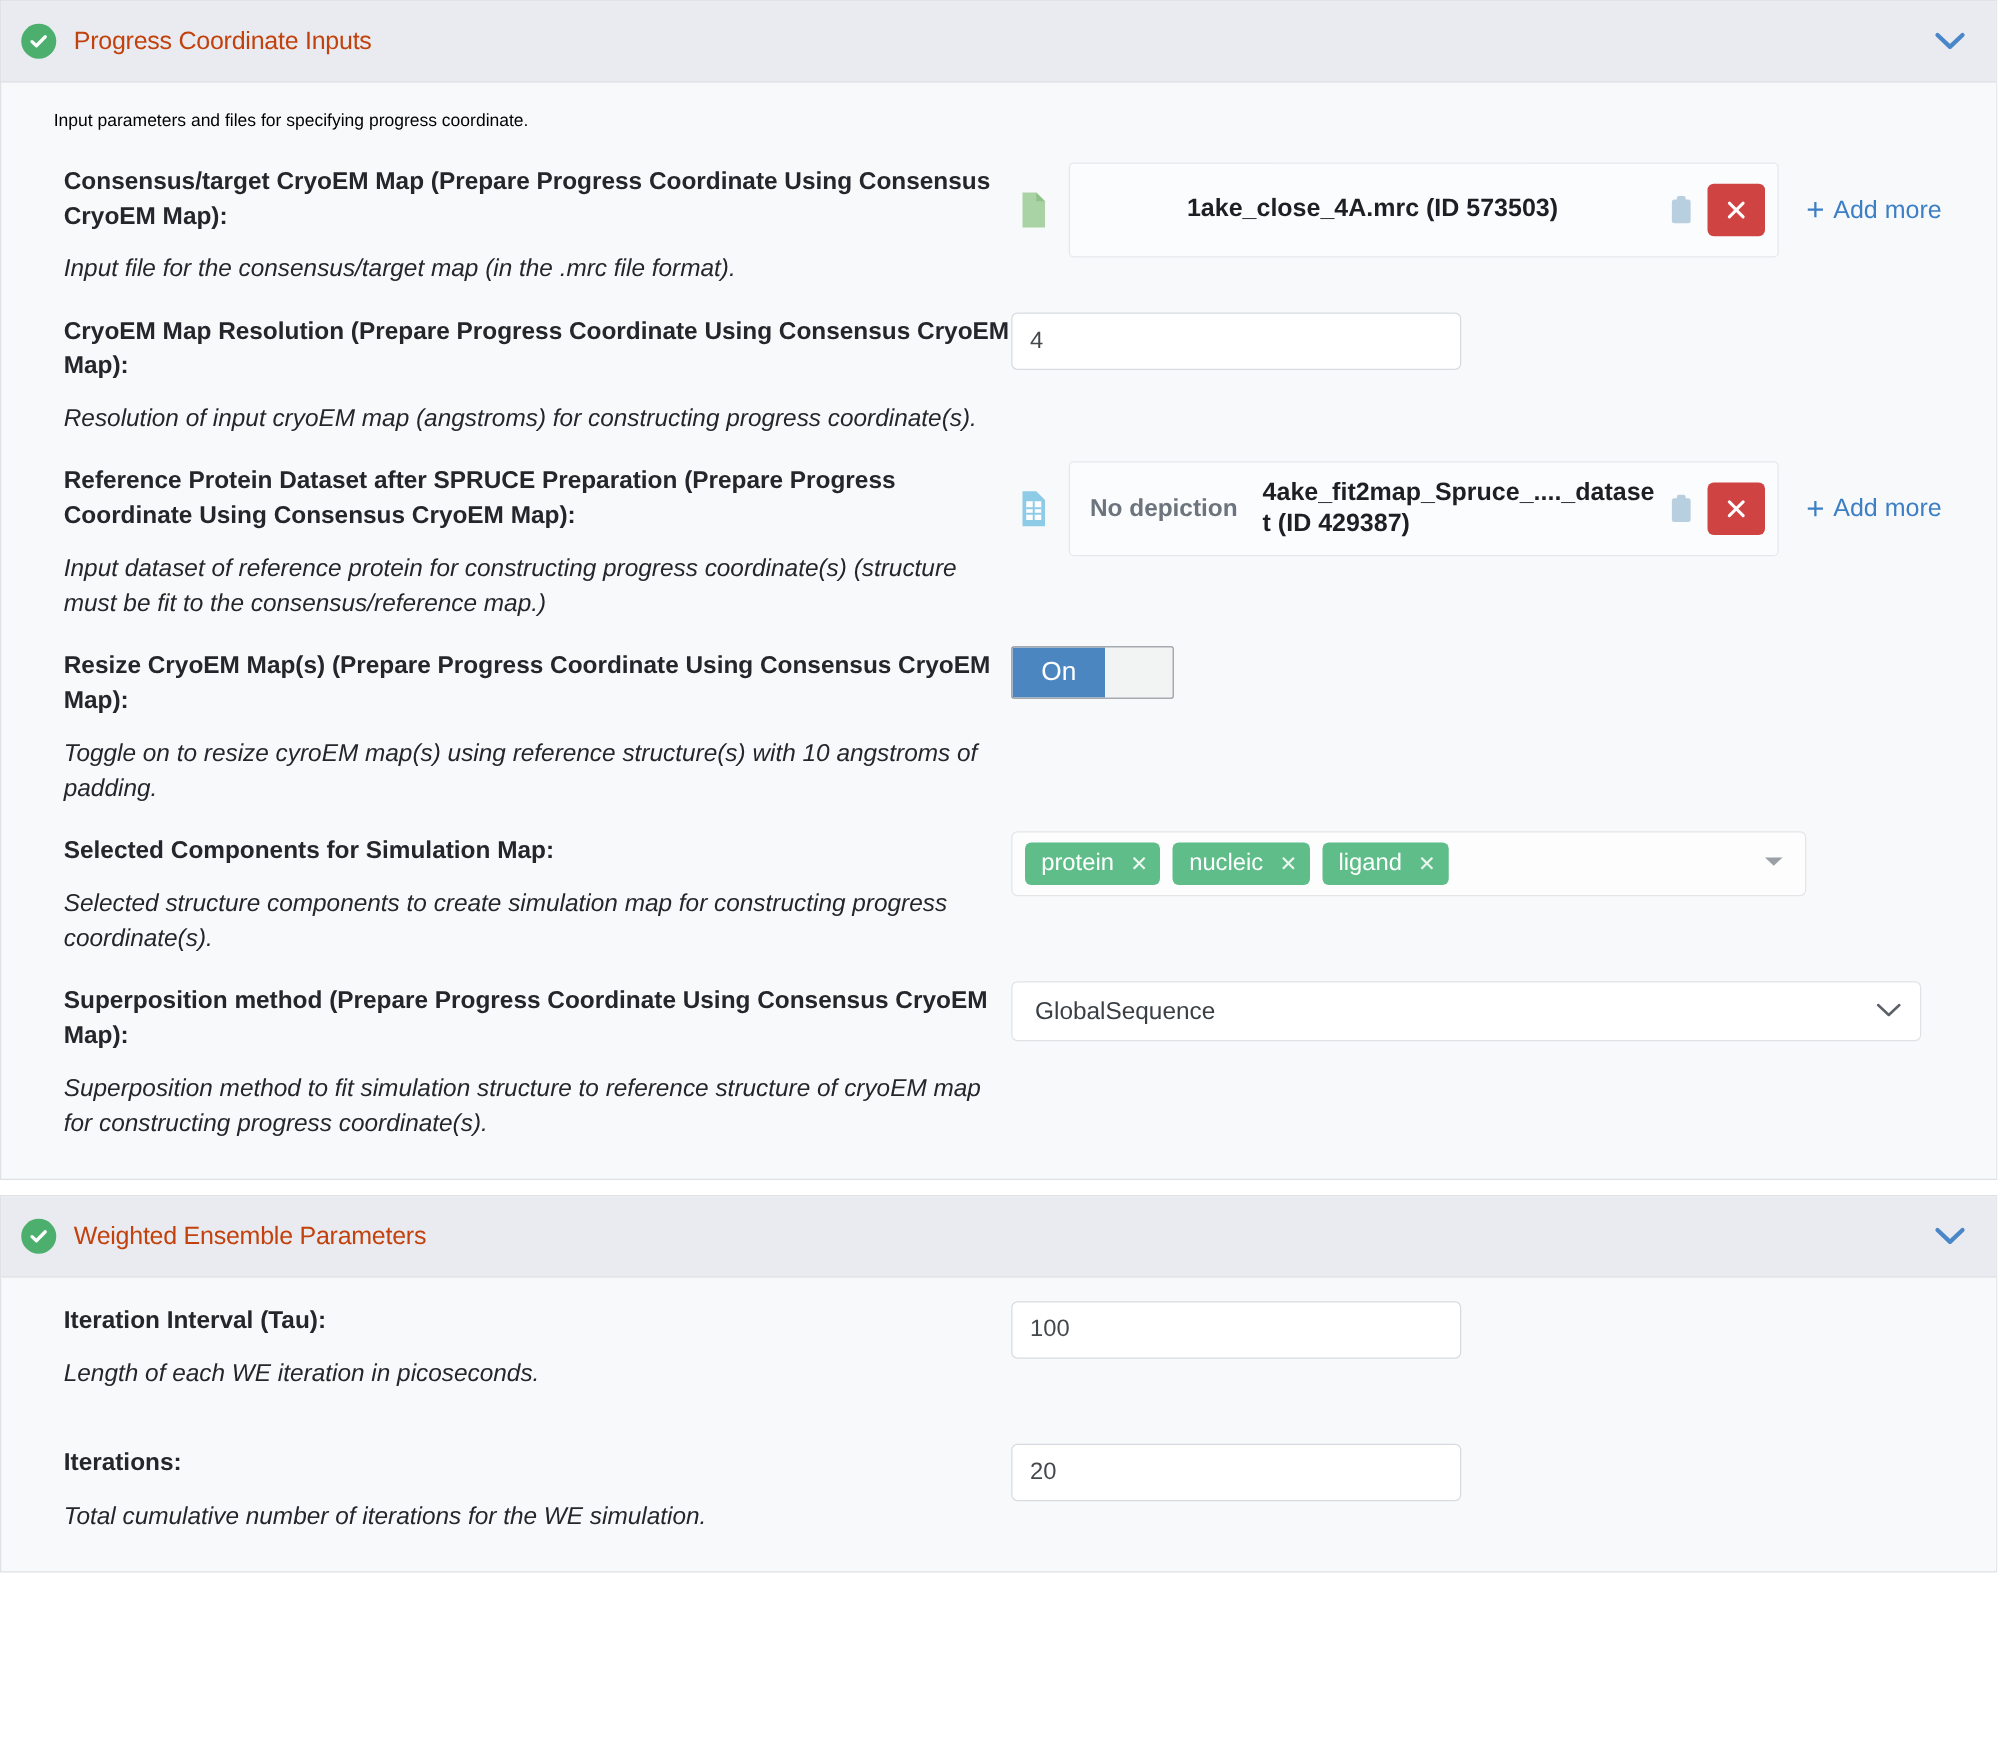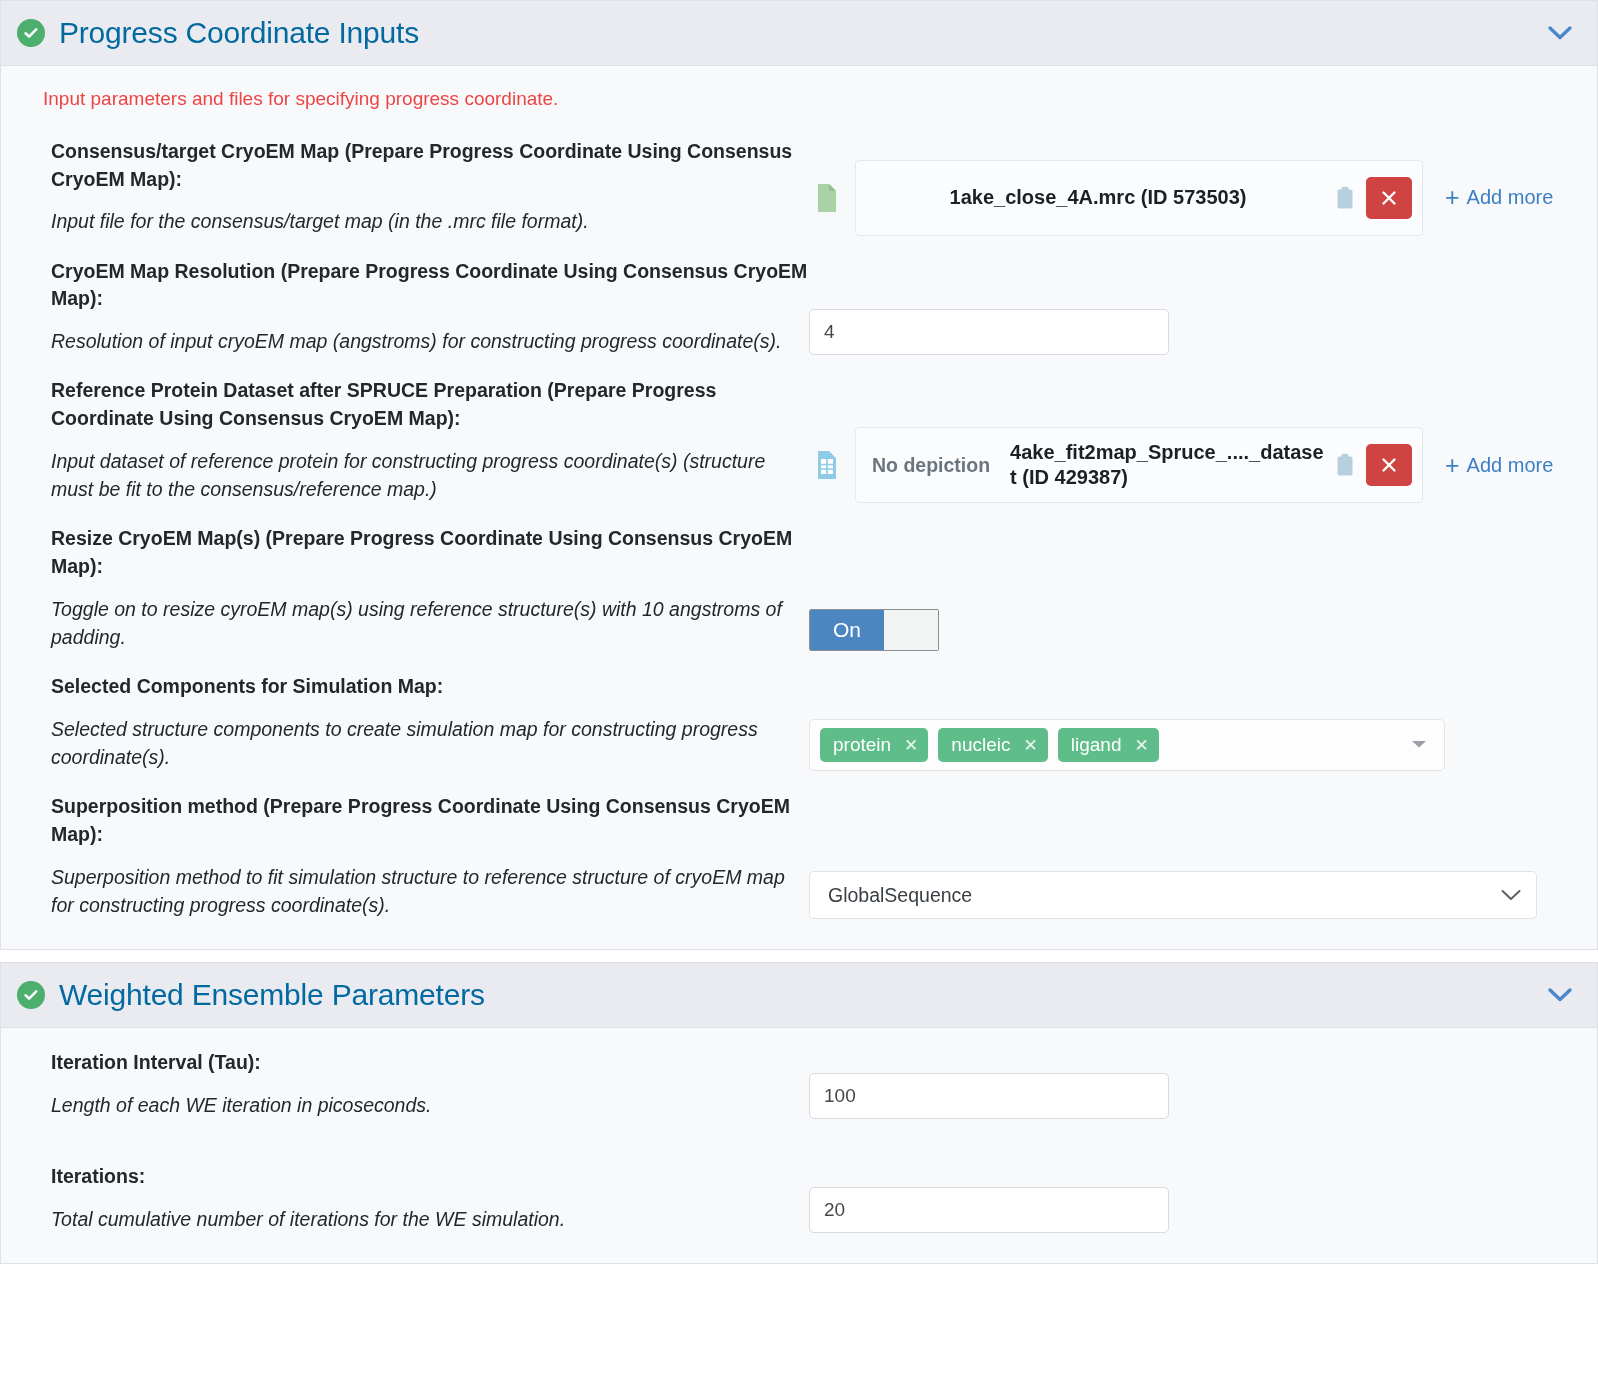--- a/index.html
+++ b/index.html
@@ -36,22 +36,22 @@
   .section-header {
     background: #e9ebf0;
     border-bottom: 1px solid #dfe1e6;
     height: 65px;
     display: flex;
     align-items: center;
     padding: 0 22px 0 16px;
     box-sizing: border-box;
   }
   .section-title {
-    color: #0369a1;
-    font-size: 30px;
+    color: #c2410c;
+    font-size: 20px;
     letter-spacing: -0.2px;
     margin-left: 14px;
     flex: 1;
     font-weight: 400;
   }
   .status-check {
     width: 28px;
     height: 28px;
     border-radius: 50%;
     background: #4caf6d;
@@ -68,29 +68,29 @@
     align-items: center;
     justify-content: center;
     flex: 0 0 auto;
   }
 
   .section-body {
     padding: 0 18px 10px 18px;
   }
 
   .section-desc {
-    color: #ef4444;
-    font-size: 19px;
+    color: #000000;
+    font-size: 14px;
     padding: 22px 0 8px 24px;
   }
 
   
   .field-row {
     display: flex;
-    align-items: flex-end;
+    align-items: flex-start;
     padding: 14px 0 2px 0;
   }
   .field-label-col {
     width: 790px;
     flex: 0 0 790px;
     padding-left: 32px;
     box-sizing: border-box;
     padding-top: 6px;
   }
   .field-label {

